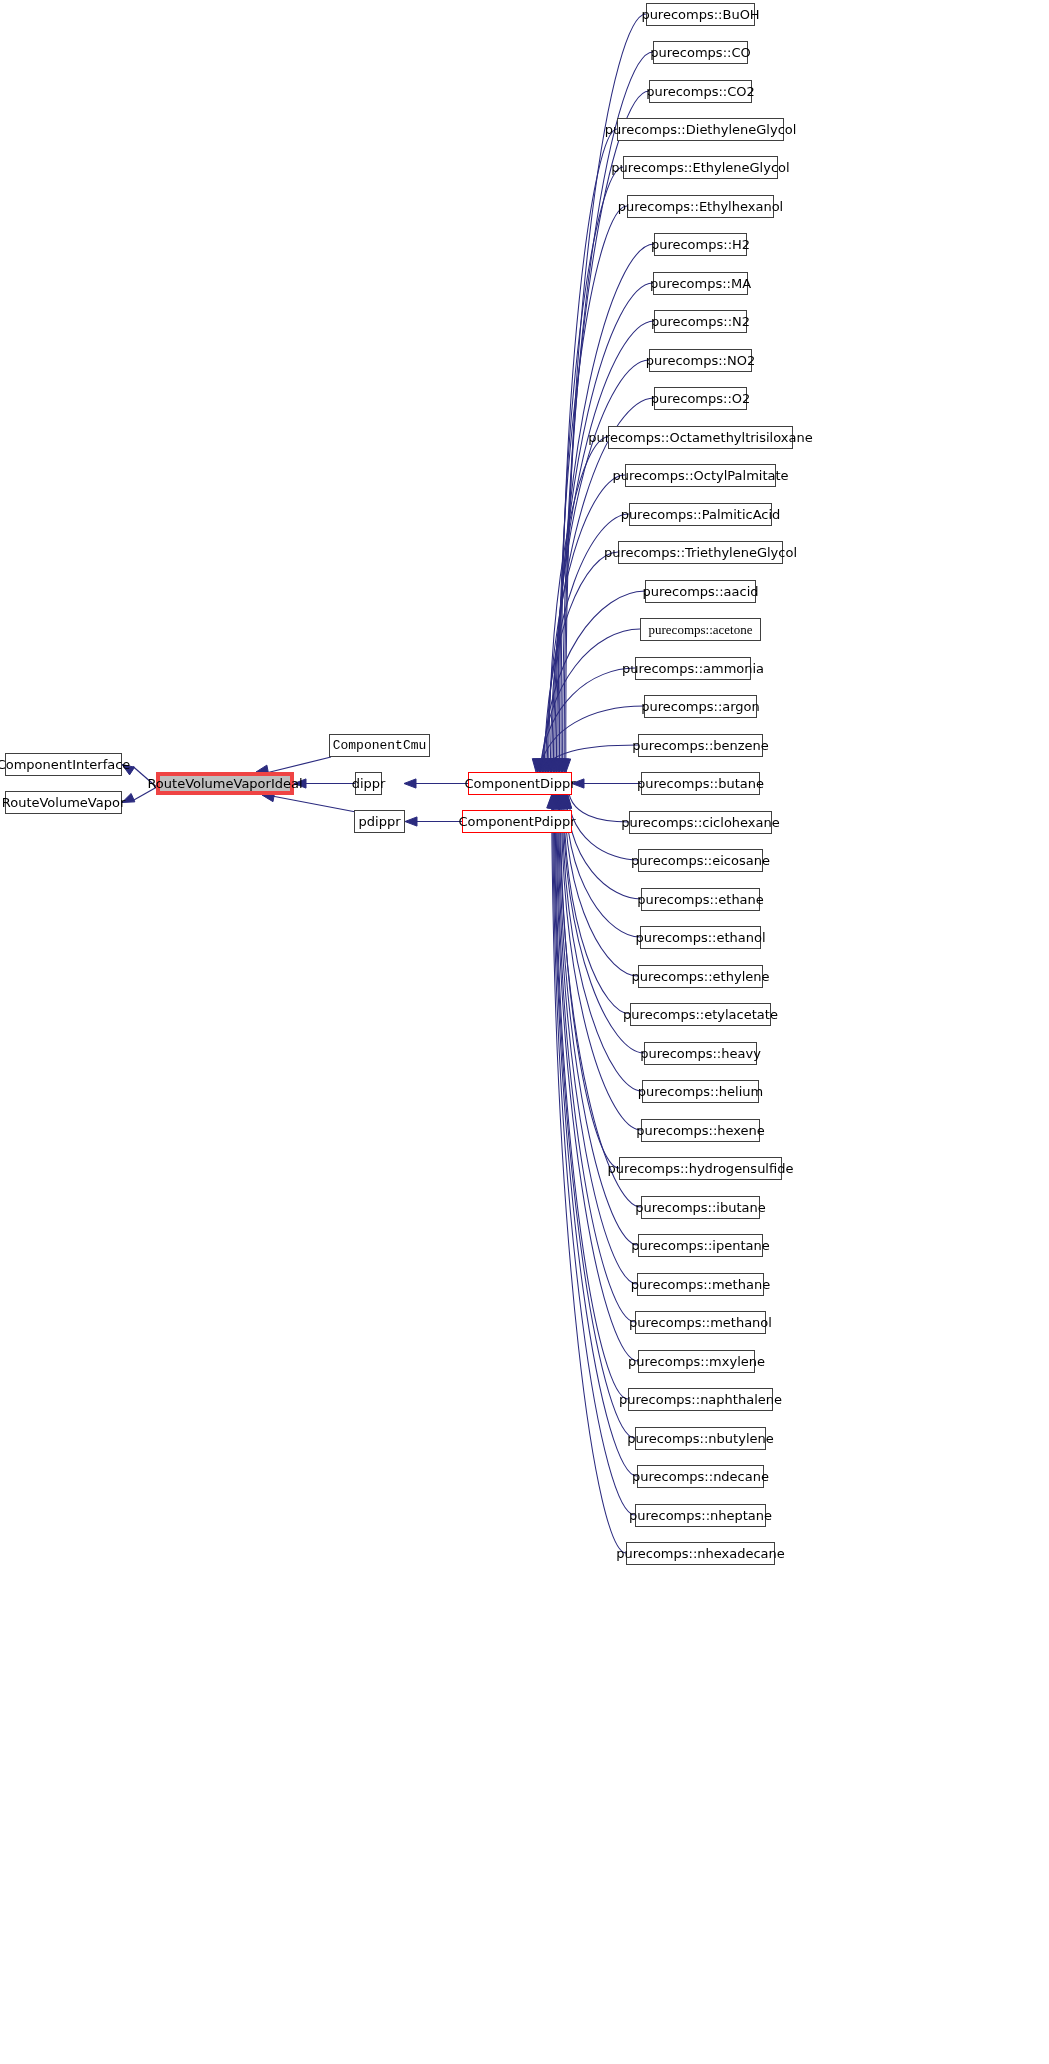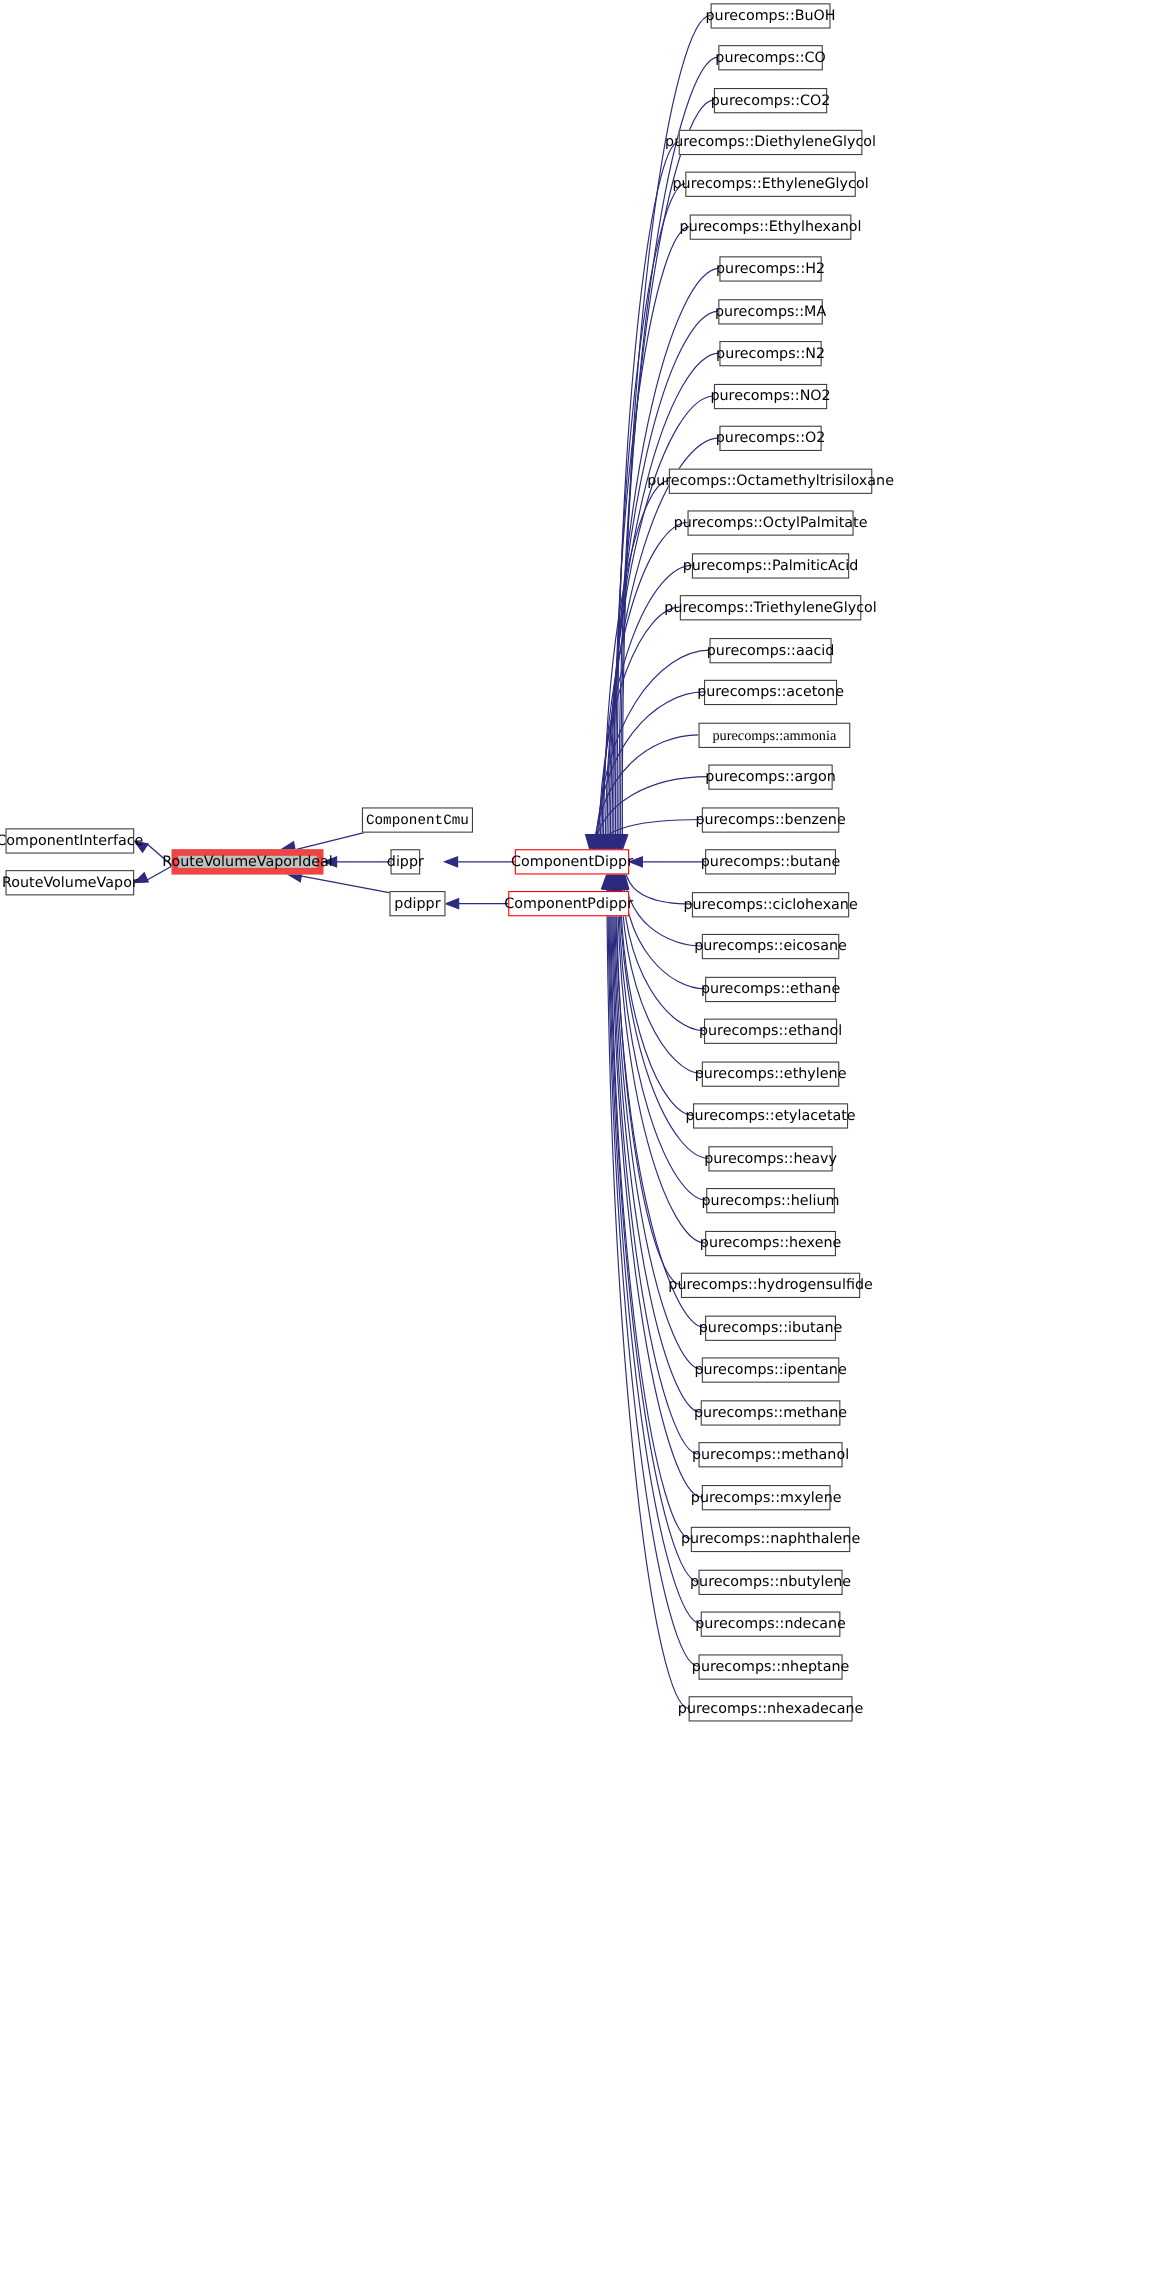--- a/index.html
+++ b/index.html
@@ -3,21 +3,21 @@
 <meta charset="utf-8">
 <style>
   html,body{margin:0;padding:0;background:#ffffff;}
   body{width:1049px;height:2064px;position:relative;overflow:hidden;
        font-family:"DejaVu Sans","Liberation Sans",sans-serif;}
   #graph{position:absolute;left:0;top:0;width:1049px;height:2064px;}
   #edges{position:absolute;left:0;top:0;width:1049px;height:2064px;pointer-events:none;}
   .node{position:absolute;box-sizing:border-box;background:#ffffff;
         border:1px solid #404040;display:flex;align-items:center;justify-content:center;
         font-size:13px;color:#000000;white-space:nowrap;line-height:1;}
-  .node.gray{background:#bfbfbf;border:6px solid #ef4444;}
+  .node.gray{background:#bfbfbf;border:4px solid #ef4444;}
   .node.red{border:1px solid #ff0000;background:#ffffff;}
 </style>
 </head>
 <body>
 
 <div id="graph">
   <svg id="edges" viewBox="0 0 1049 2064" xmlns="http://www.w3.org/2000/svg">
       <path d="M156,786.5 L133,766.5" fill="none" stroke="#2b2b7f" stroke-width="1.2"></path>
       <polygon points="122.00,764.50 134.57,767.16 129.58,774.88" fill="#2b2b7f" stroke="#2b2b7f"></polygon>
       <path d="M156,787.5 L133,800.5" fill="none" stroke="#2b2b7f" stroke-width="1.2"></path>
@@ -180,24 +180,24 @@
     </div>
     <div class="node" style="left: 629px; top: 503px; width: 143px; height: 23px;">
       <span>purecomps::PalmiticAcid</span>
     </div>
     <div class="node" style="left: 618px; top: 541px; width: 165px; height: 23px;">
       <span>purecomps::TriethyleneGlycol</span>
     </div>
     <div class="node" style="left: 645px; top: 580px; width: 111px; height: 23px;">
       <span>purecomps::aacid</span>
     </div>
-    <div class="node" style="left: 640px; top: 618px; width: 121px; height: 23px;">
+    <div class="node" style="left: 640px; top: 618px; width: 121px; height: 23px; font-family: Liberation Serif, serif;">
       <span>purecomps::acetone</span>
     </div>
-    <div class="node" style="left: 635px; top: 657px; width: 138px; height: 23px; font-family: Liberation Serif, serif;">
+    <div class="node" style="left: 635px; top: 657px; width: 116px; height: 23px;">
       <span>purecomps::ammonia</span>
     </div>
     <div class="node" style="left: 644px; top: 695px; width: 113px; height: 23px;">
       <span>purecomps::argon</span>
     </div>
     <div class="node" style="left: 638px; top: 734px; width: 125px; height: 23px;">
       <span>purecomps::benzene</span>
     </div>
     <div class="node" style="left: 641px; top: 772px; width: 119px; height: 23px;">
       <span>purecomps::butane</span>

